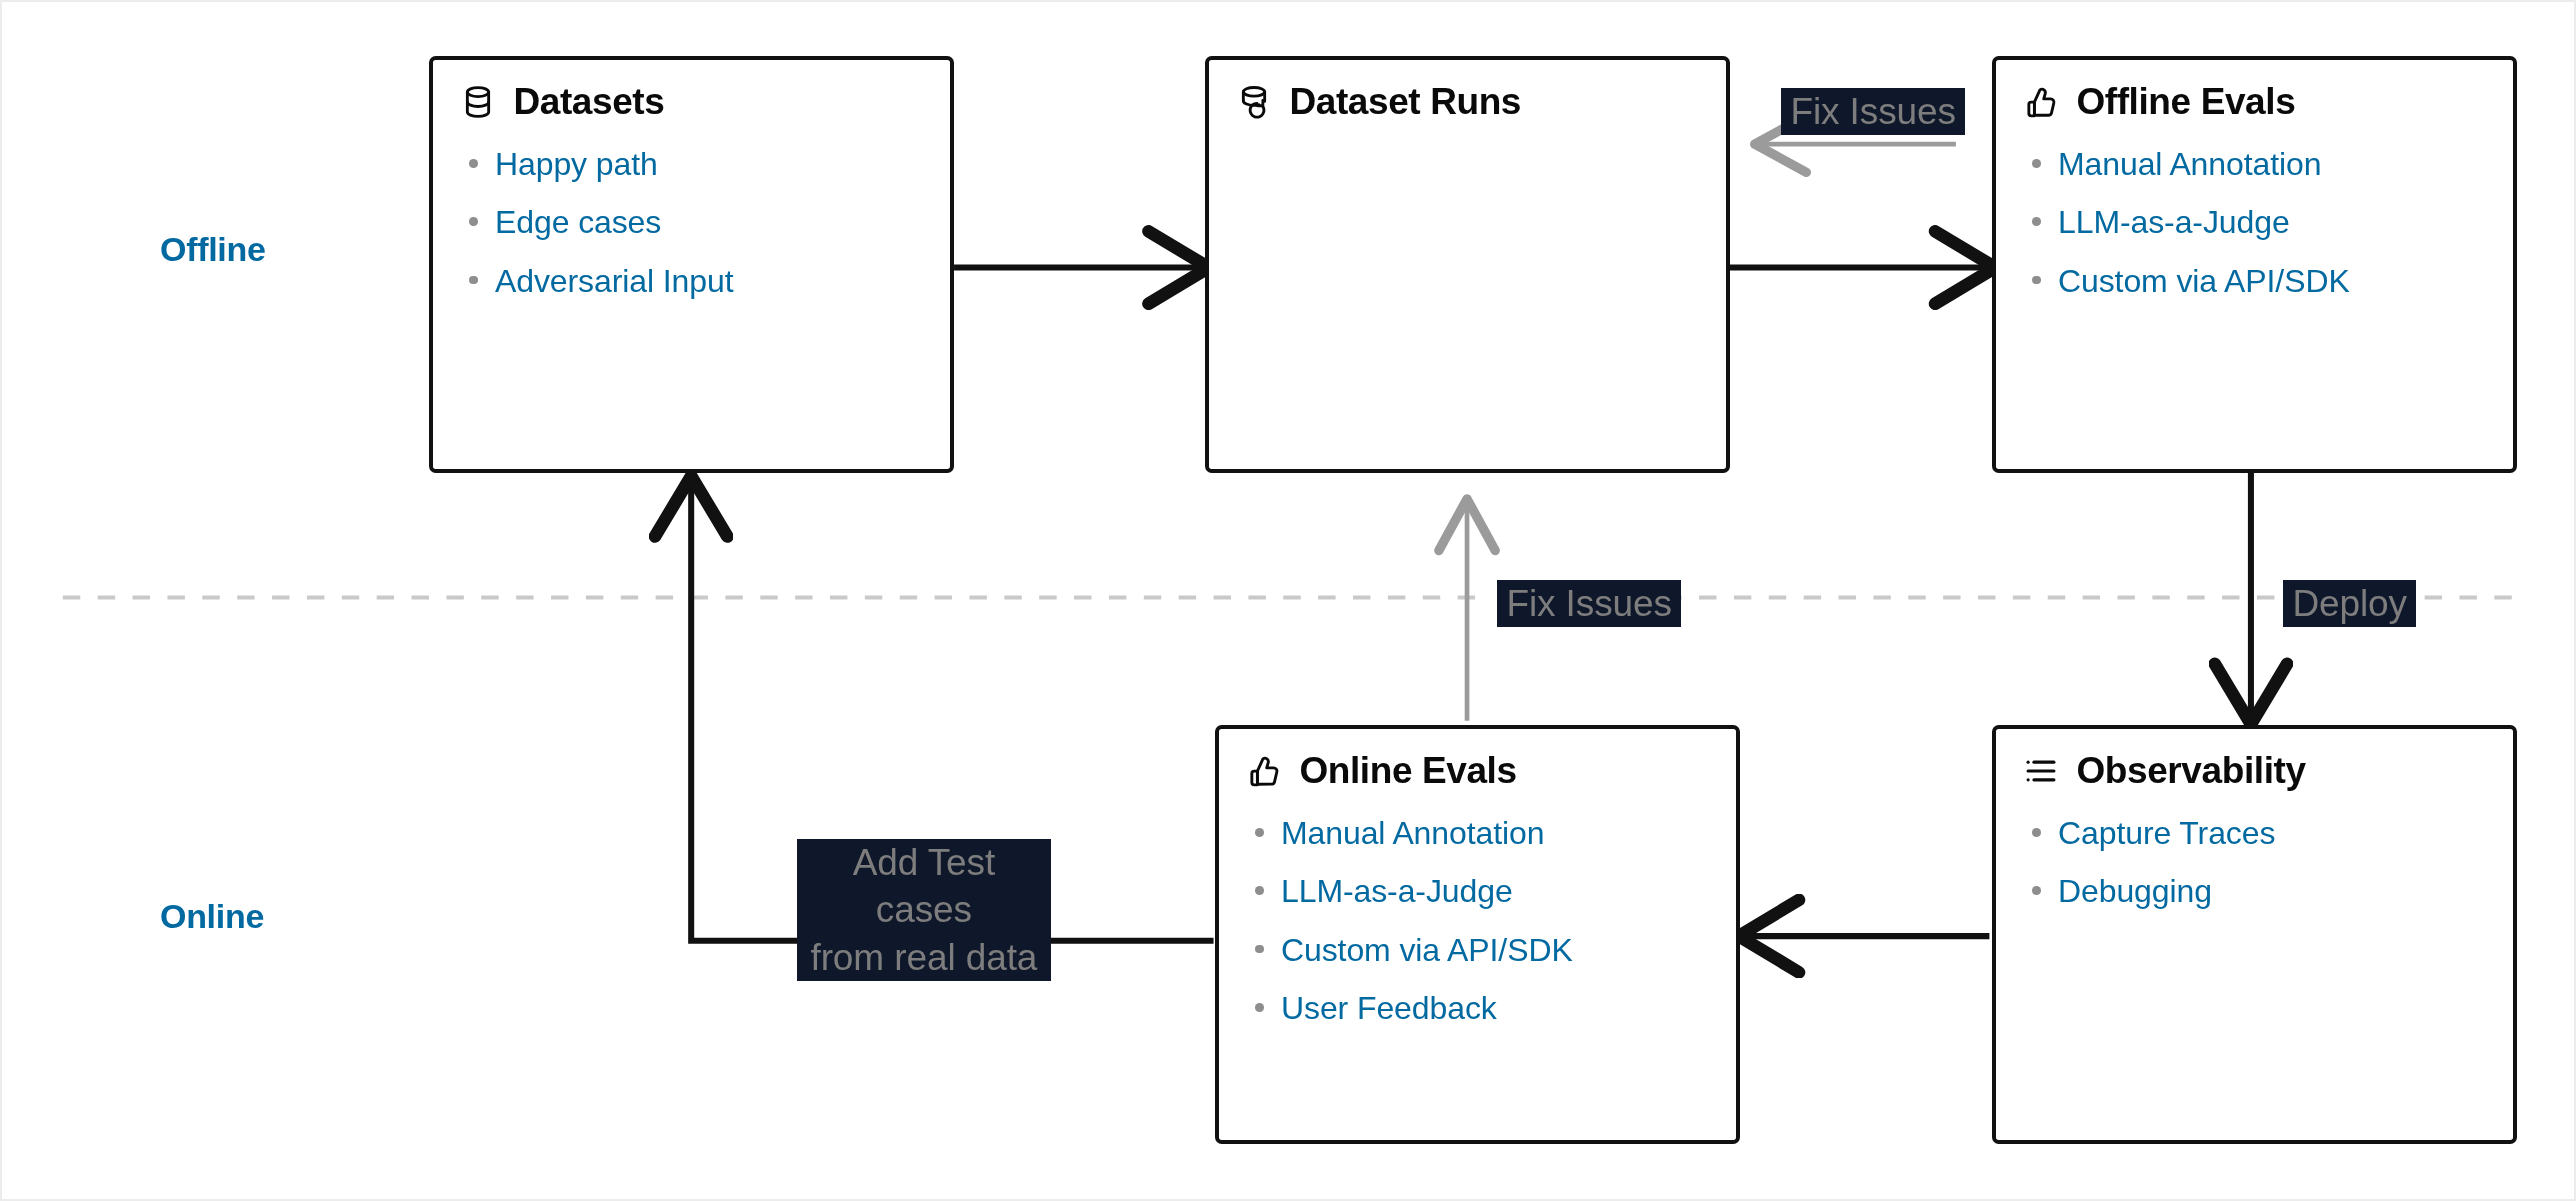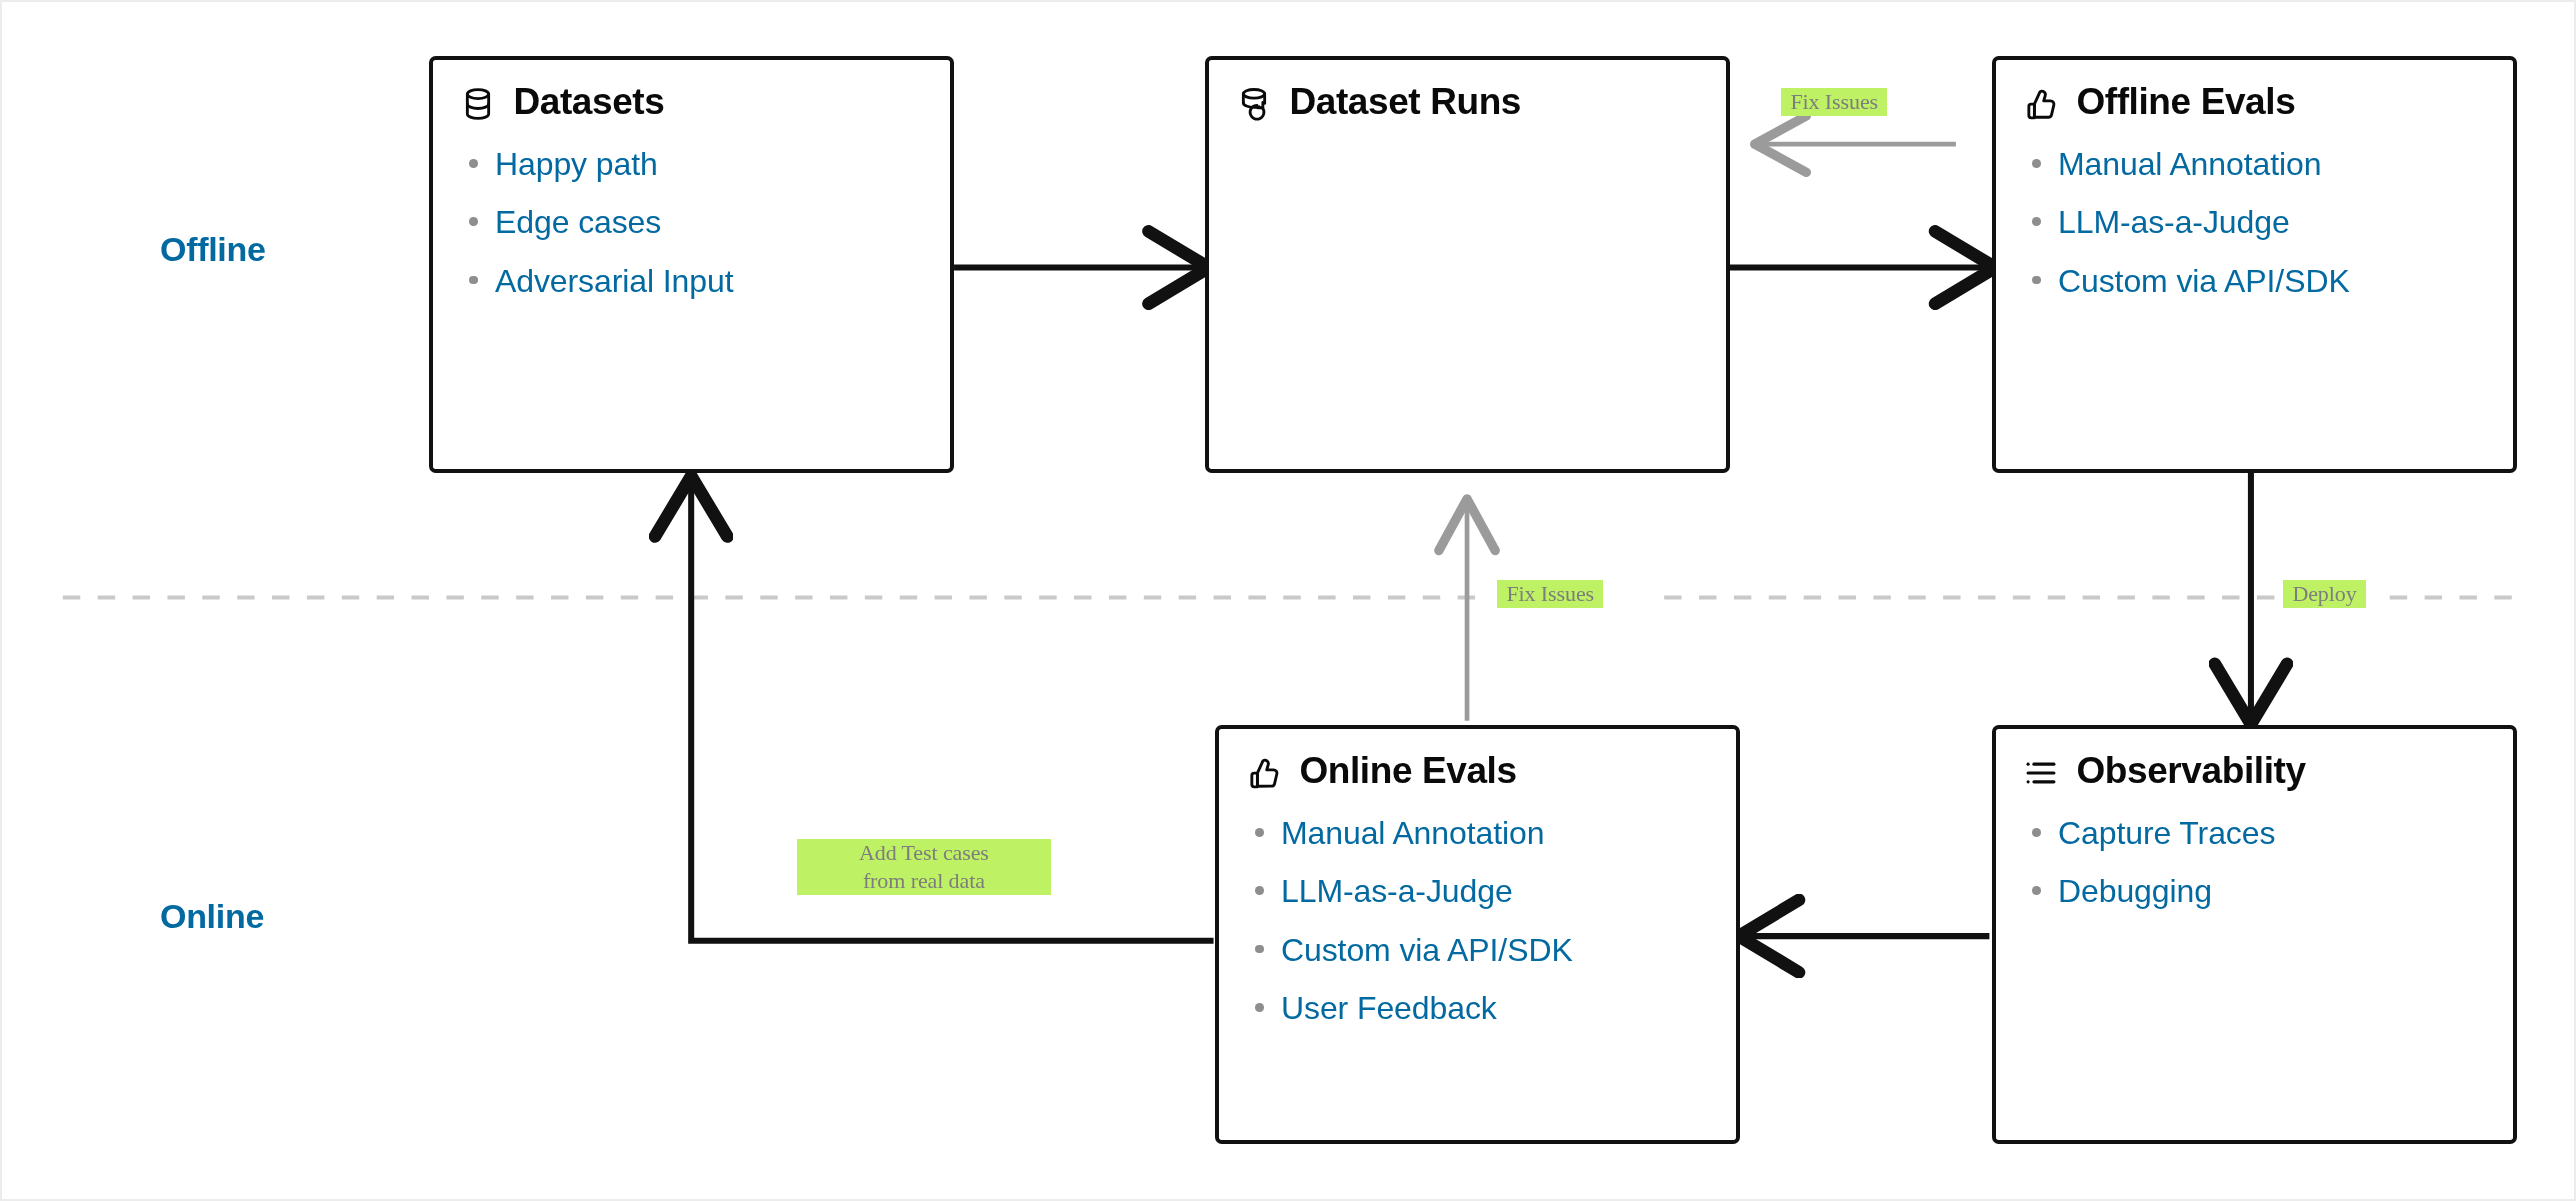--- a/index.html
+++ b/index.html
@@ -35,21 +35,21 @@
   .node {
     position: absolute;
     background: #ffffff;
     border: 4.7px solid #111111;
     border-radius: 6.7px;
     box-sizing: border-box;
     padding: 23px 27px 13.4px 27px;
   }
   .node-head {
     display: flex;
-    align-items: flex-end;
+    align-items: center;
     gap: 17.4px;
     margin-bottom: 23px;
   }
   .node-icon {
     width: 36px;
     height: 36px;
     flex: 0 0 36px;
     display: block;
   }
   .node-title {
@@ -82,28 +82,27 @@
     top: 14px;
     width: 8.7px;
     height: 8.7px;
     border-radius: 50%;
     background: #8e8e8e;
   }
 
   
   .edge-label {
     position: absolute;
-    font-size: 22px;
+    font-size: 37px;
     color: #7d7d7d;
     letter-spacing: -0.1px;
     white-space: pre-line;
     line-height: 1.28;
-    background: #bef264;
+    background: #0f172a;
     padding: 0 9.4px;
-    font-family: Liberation Serif, serif;
   }
   .edge-label.center { text-align: center; }
 
   .lane-label {
     position: absolute;
     font-size: 34px;
     font-weight: 700;
     color: #0369a1;
     letter-spacing: -0.3px;
     white-space: nowrap;

